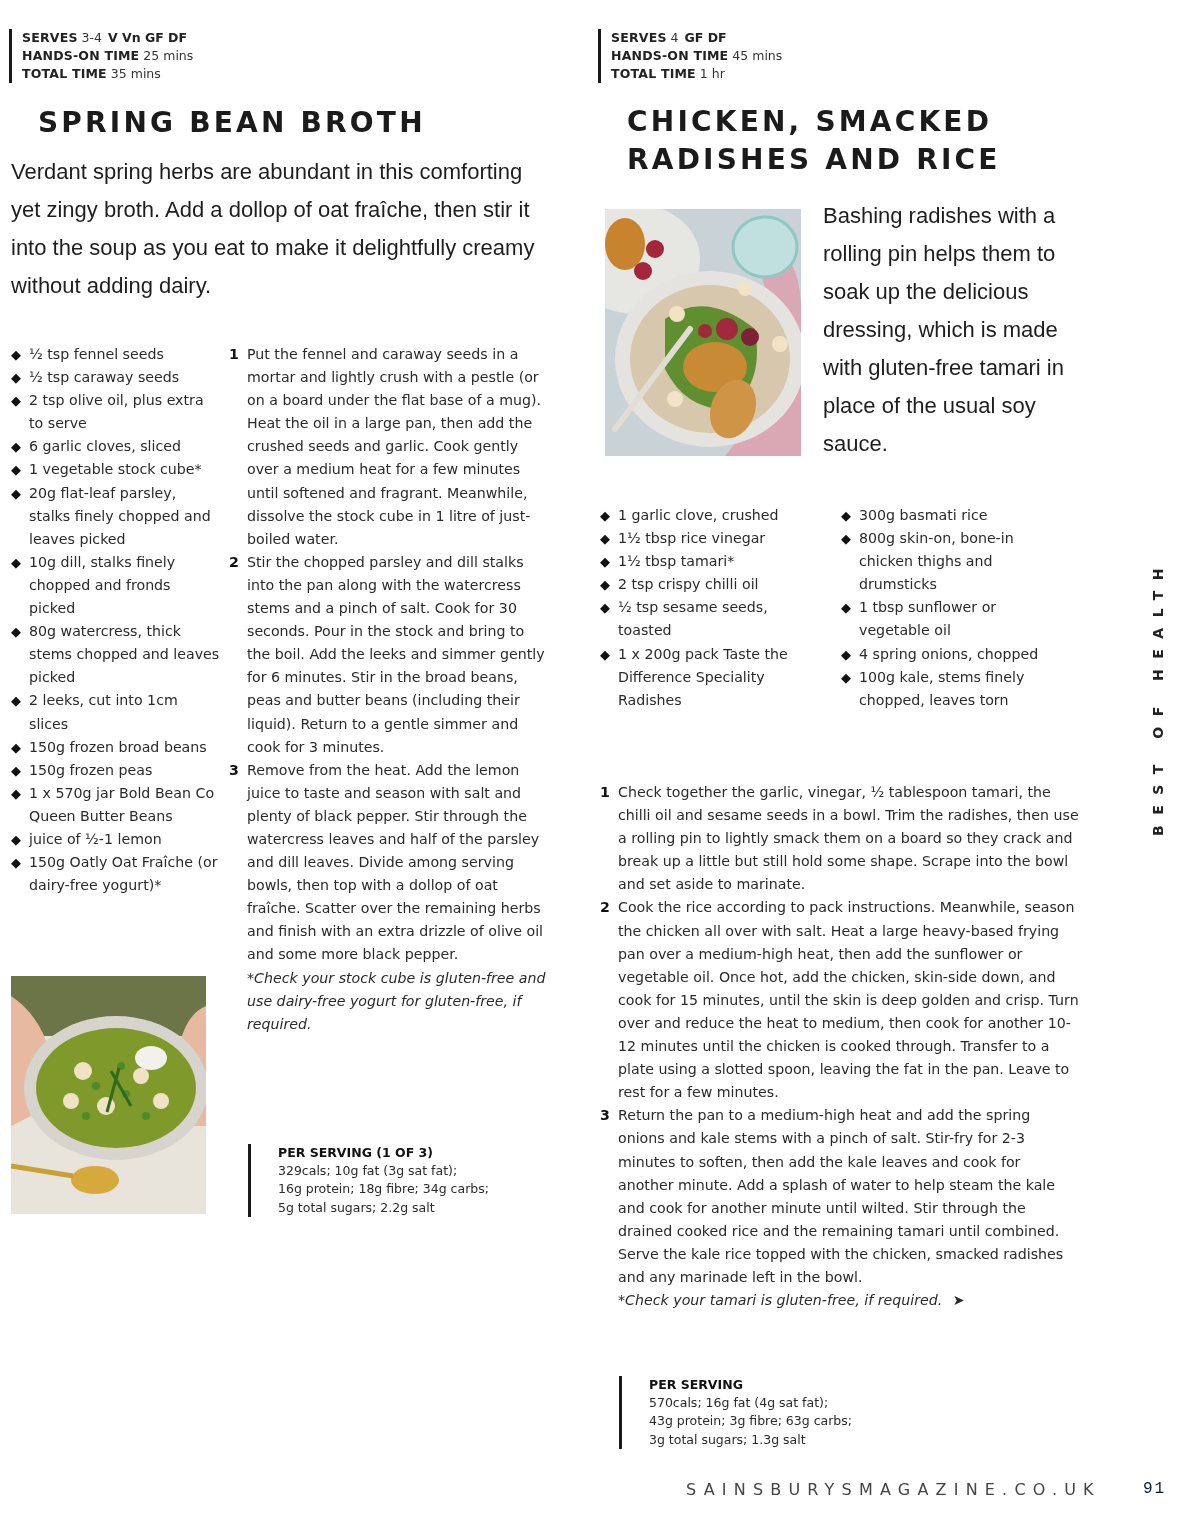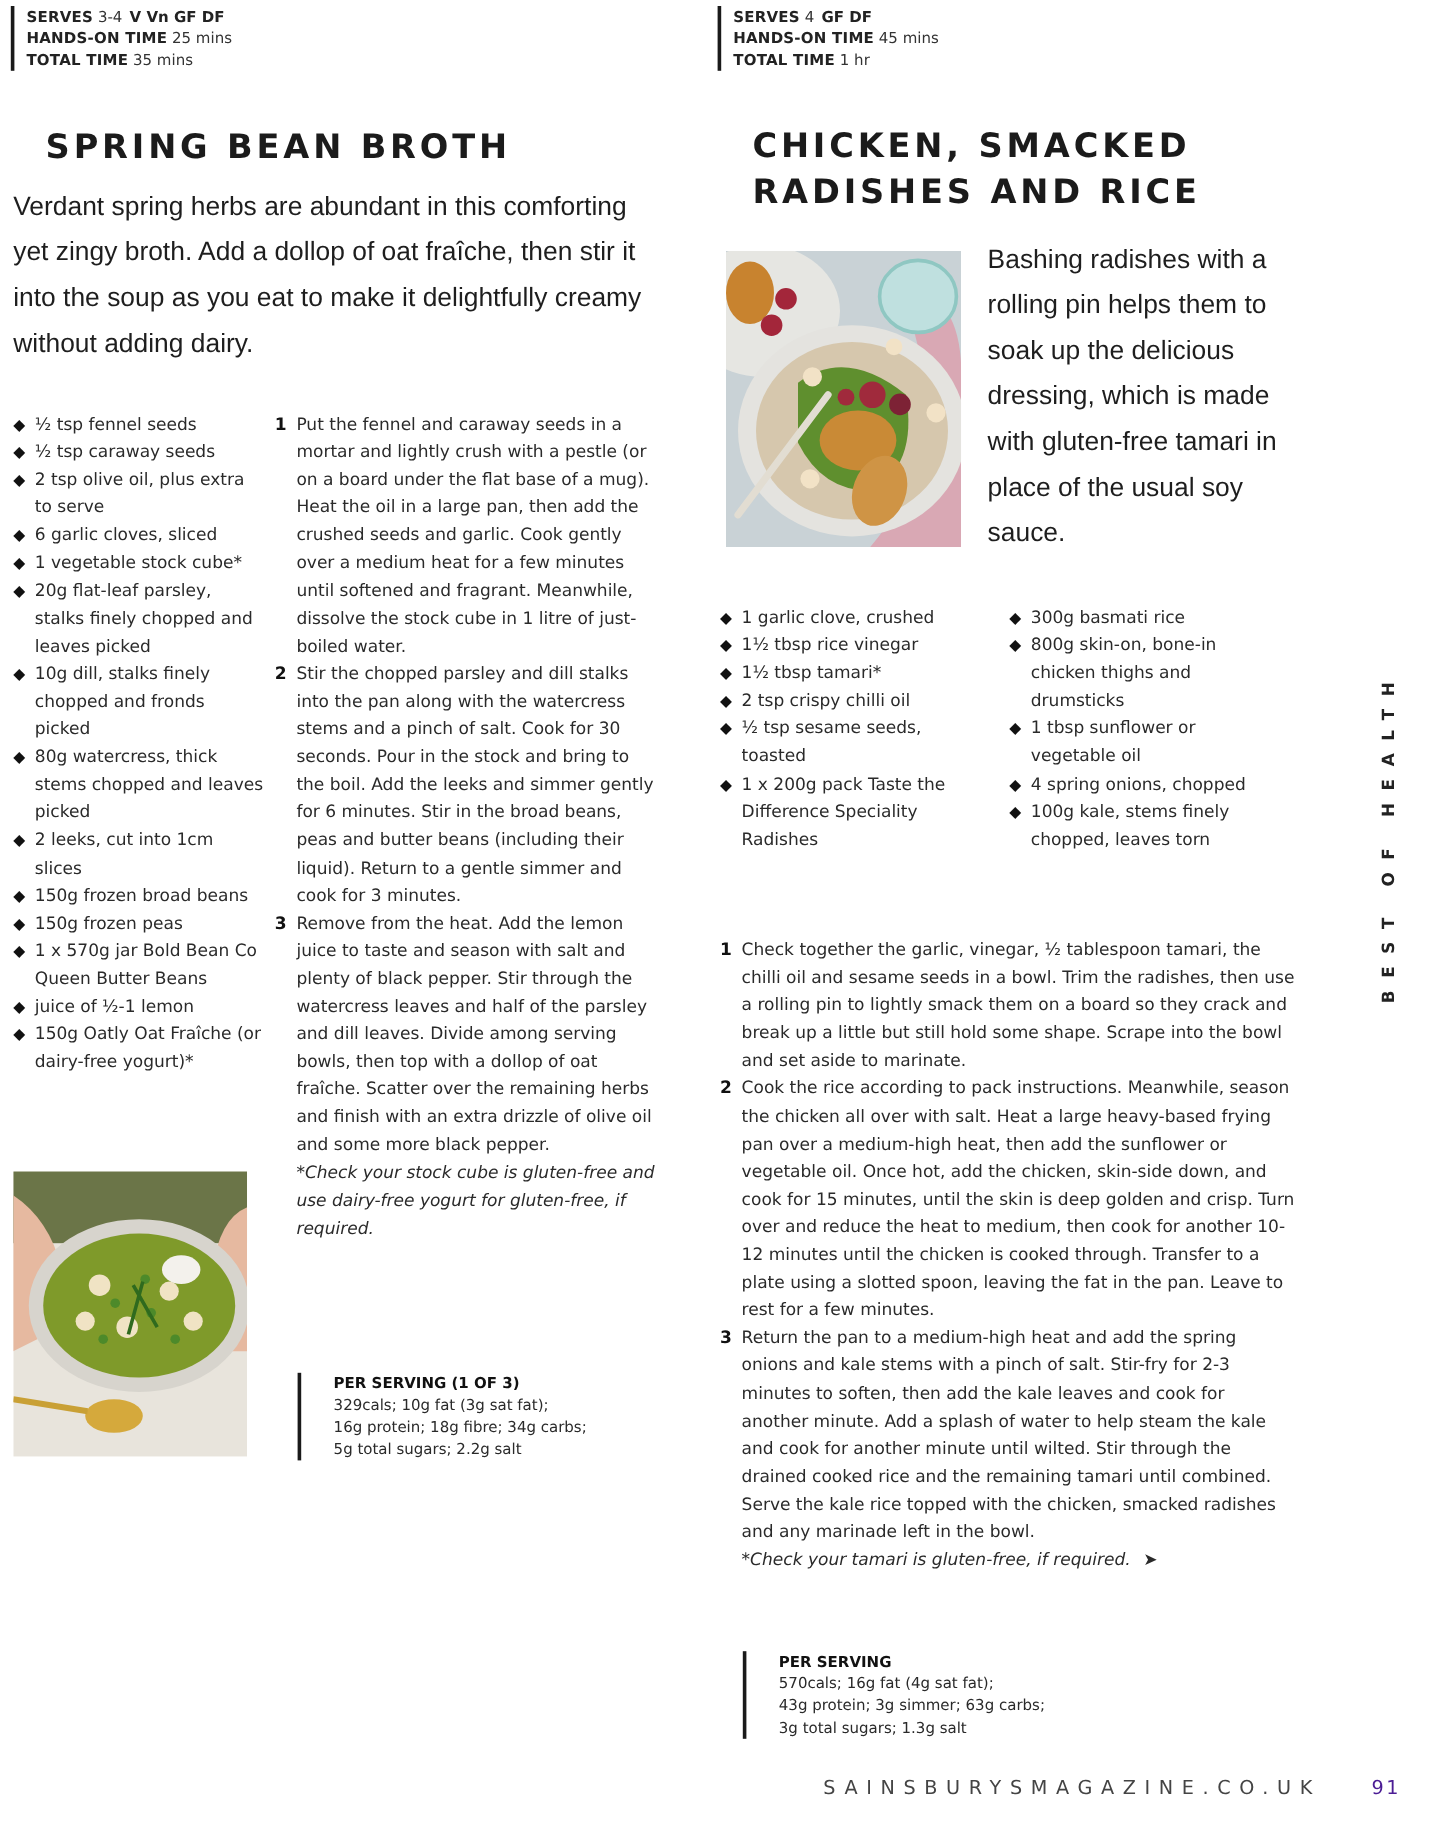--- a/index.html
+++ b/index.html
@@ -2,21 +2,21 @@
 <html><head>
 <meta charset="utf-8">
 <style>
   * { box-sizing: border-box; margin: 0; padding: 0; }
   html, body { width: 1200px; height: 1532px; background: #ffffff; overflow: hidden; }
   body { position: relative; font-family: "DejaVu Sans", sans-serif; color: #1c1c1c; }
 
   .abs { position: absolute; }
 
   
-  .meta { border-left: 3px solid #1a1a1a; padding-left: 10px; font-size: 12.5px; line-height: 18px; color: #222; }
+  .meta { border-left: 3px solid #1a1a1a; padding-left: 10px; font-size: 12.5px; line-height: 18px; color: #222; margin-top: 24px; }
   .meta b { font-weight: bold; letter-spacing: 0.2px; }
   .meta .val { font-weight: normal; color: #333; }
   .meta .tags { font-weight: bold; margin-left: 6px; }
 
   
   .title { font-family: "DejaVu Sans", sans-serif; font-weight: bold; font-size: 28px; letter-spacing: 3.2px; color: #1b1b1b; line-height: 38px; margin-left: 28px; }
 
   
   .standfirst { font-family: Liberation Sans, sans-serif; font-size: 22px; line-height: 38px; color: #1e1e1e; }
 
@@ -36,21 +36,21 @@
   .nutri .nh { font-weight: bold; color: #111; }
 
   
   .photo { overflow: hidden; }
 
   
   .side-label { font-size: 14px; font-weight: bold; letter-spacing: 10.5px; color: #222; transform: rotate(-90deg); transform-origin: left top; white-space: nowrap; }
 
   
   .footer-url { font-size: 16px; letter-spacing: 7.2px; color: #444; }
-  .footer-page { font-size: 16px; letter-spacing: 2px; color: #4c1d95; }
+  .footer-page { font-size: 16px; letter-spacing: 2px; color: #0f172a; font-family: Liberation Mono, monospace; }
 </style>
 </head>
 <body>
 
 <div class="abs meta" style="left:9px; top:5px;">
   <div><b>SERVES</b> <span class="val">3-4</span><span class="tags">V Vn GF DF</span></div>
   <div><b>HANDS-ON TIME</b> <span class="val">25 mins</span></div>
   <div><b>TOTAL TIME</b> <span class="val">35 mins</span></div>
 </div>
 
@@ -170,20 +170,20 @@
 
 <ol class="abs method" style="left:600px; top:781px; width:480px;">
   <li><span class="num">1</span><span>Check together the garlic, vinegar, ½ tablespoon tamari, the chilli oil and sesame seeds in a bowl. Trim the radishes, then use a rolling pin to lightly smack them on a board so they crack and break up a little but still hold some shape. Scrape into the bowl and set aside to marinate.</span></li>
   <li><span class="num">2</span><span>Cook the rice according to pack instructions. Meanwhile, season the chicken all over with salt. Heat a large heavy-based frying pan over a medium-high heat, then add the sunflower or vegetable oil. Once hot, add the chicken, skin-side down, and cook for 15 minutes, until the skin is deep golden and crisp. Turn over and reduce the heat to medium, then cook for another 10-12 minutes until the chicken is cooked through. Transfer to a plate using a slotted spoon, leaving the fat in the pan. Leave to rest for a few minutes.</span></li>
   <li><span class="num">3</span><span>Return the pan to a medium-high heat and add the spring onions and kale stems with a pinch of salt. Stir-fry for 2-3 minutes to soften, then add the kale leaves and cook for another minute. Add a splash of water to help steam the kale and cook for another minute until wilted. Stir through the drained cooked rice and the remaining tamari until combined. Serve the kale rice topped with the chicken, smacked radishes and any marinade left in the bowl.</span><br><span class="note">*Check your tamari is gluten-free, if required.</span> <span style="margin-left:6px;">➤</span></li>
 </ol>
 
 <div class="abs nutri" style="left:619px; top:1376px; width:270px;">
   <div class="nh">PER SERVING</div>
   <div>570cals; 16g fat (4g sat fat);</div>
-  <div>43g protein; 3g simmer; 63g carbs;</div>
+  <div>43g protein; 3g fibre; 63g carbs;</div>
   <div>3g total sugars; 1.3g salt</div>
 </div>
 
 <div class="abs side-label" style="left:1150px; top:836px;">BEST OF HEALTH</div>
 
 <div class="abs footer-url" style="left:686px; top:1480px;">SAINSBURYSMAGAZINE.CO.UK</div>
 <div class="abs footer-page" style="left:1143px; top:1480px;">91</div>
 
 </body></html>

